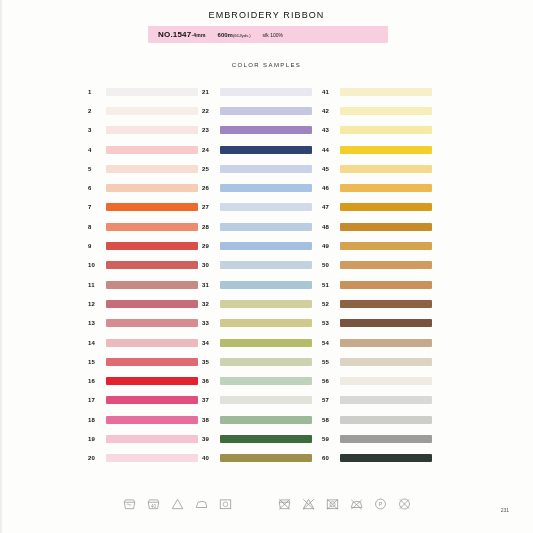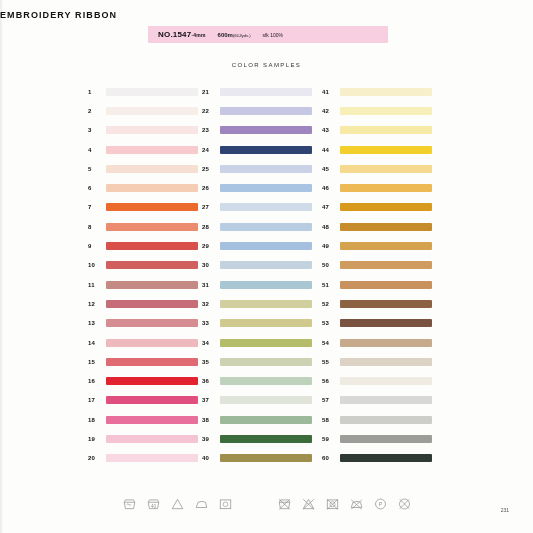--- a/index.html
+++ b/index.html
@@ -11,22 +11,22 @@
     overflow:hidden;
     position:relative;
   }
   .page{
     position:absolute;inset:0;
     background:#fdfdfb;
   }
   
   .title{
     position:absolute;top:10px;left:0;width:533px;
-    text-align:left;
-    font-size:9px;font-weight:bold;letter-spacing:1.1px;
+    text-align:center;
+    font-size:9px;font-weight:normal;letter-spacing:1.1px;
     color:#111;
   }
   .pinkbar{
     position:absolute;top:26px;left:148px;width:240px;height:17px;
     background:#f8cfe0;
     border-radius:1px;
   }
   .pinkbar-inner{
     position:absolute;top:0;left:0;right:0;bottom:0;
     display:flex;align-items:center;

